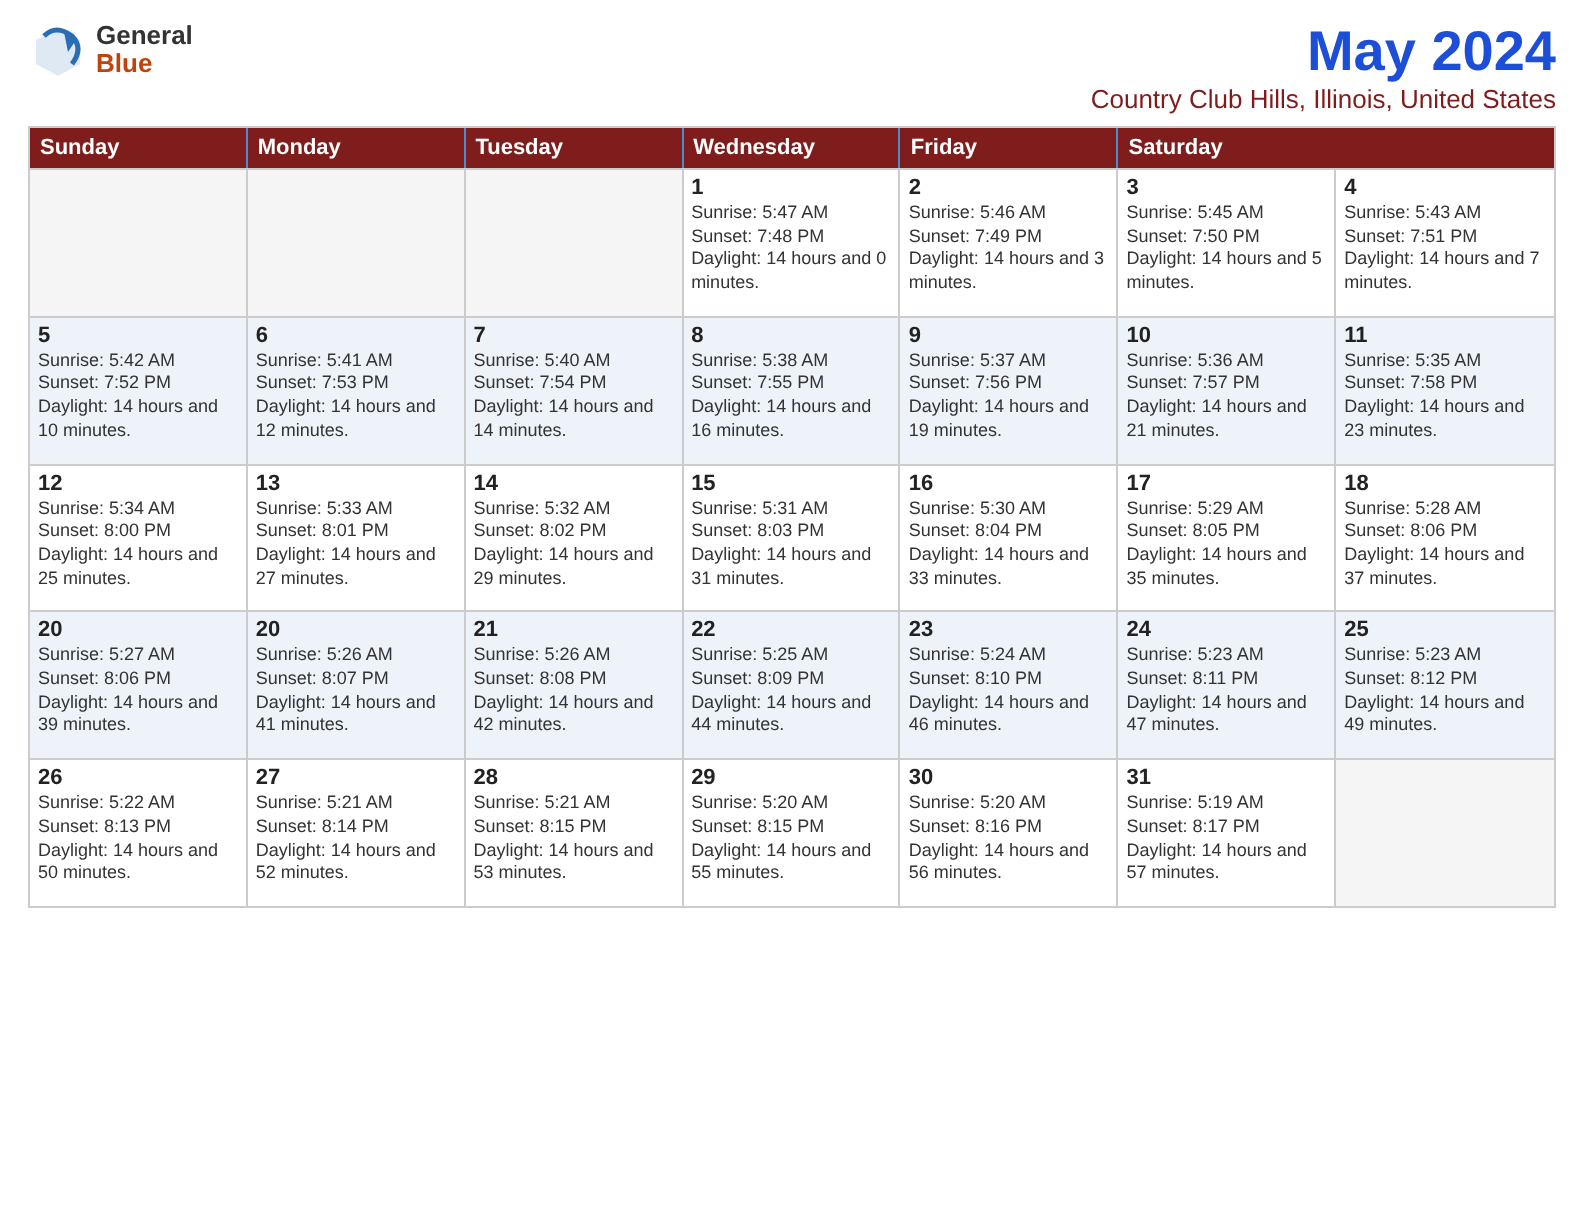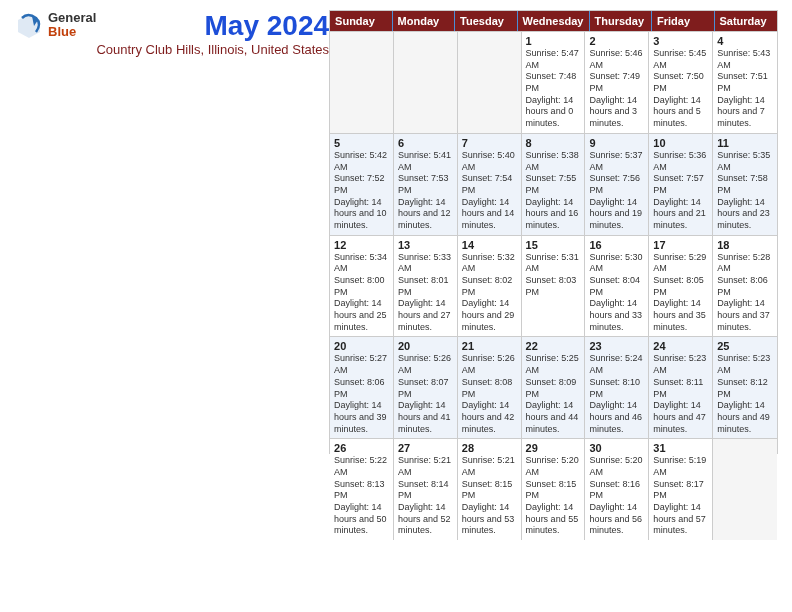--- a/index.html
+++ b/index.html
@@ -8,20 +8,21 @@
       background: #fff;
       width: 792px;
       height: 612px;
       overflow: hidden;
     }
     .page {
       width: 792px;
       height: 464px;
       padding: 10px 14px 10px 14px;
       display: flex;
+      flex-direction: column;
     }
     .header {
       display: flex;
       justify-content: space-between;
       align-items: flex-start;
       margin-bottom: 6px;
     }
     .logo {
       display: flex;
       align-items: center;
@@ -131,21 +132,20 @@
       <div class="subtitle">Country Club Hills, Illinois, United States</div>
     </div>
   </div>
 
   <div class="calendar">
     <div class="cal-header">
     <div class="cal-header-cell">Sunday</div>
         <div class="cal-header-cell">Monday</div>
         <div class="cal-header-cell">Tuesday</div>
         <div class="cal-header-cell">Wednesday</div>
-        <div class="cal-header-cell">Thursday</div>
         <div class="cal-header-cell">Friday</div>
         <div class="cal-header-cell">Saturday</div>
       </div>
     <div class="cal-body">
     <div class="cal-row">
           <div class="cal-cell empty"></div>
           <div class="cal-cell empty"></div>
           <div class="cal-cell empty"></div>
           <div class="cal-cell">
             <div class="day-num">1</div>
@@ -232,20 +232,21 @@
           <div class="cal-cell">
             <div class="day-num">14</div>
             <div class="cell-line">Sunrise: 5:32 AM</div>
             <div class="cell-line">Sunset: 8:02 PM</div>
             <div class="cell-line">Daylight: 14 hours and 29 minutes.</div>
           </div>
           <div class="cal-cell">
             <div class="day-num">15</div>
             <div class="cell-line">Sunrise: 5:31 AM</div>
             <div class="cell-line">Sunset: 8:03 PM</div>
+            <div class="cell-line">Daylight: 14 hours and 31 minutes.</div>
           </div>
           <div class="cal-cell">
             <div class="day-num">16</div>
             <div class="cell-line">Sunrise: 5:30 AM</div>
             <div class="cell-line">Sunset: 8:04 PM</div>
             <div class="cell-line">Daylight: 14 hours and 33 minutes.</div>
           </div>
           <div class="cal-cell">
             <div class="day-num">17</div>
             <div class="cell-line">Sunrise: 5:29 AM</div>

